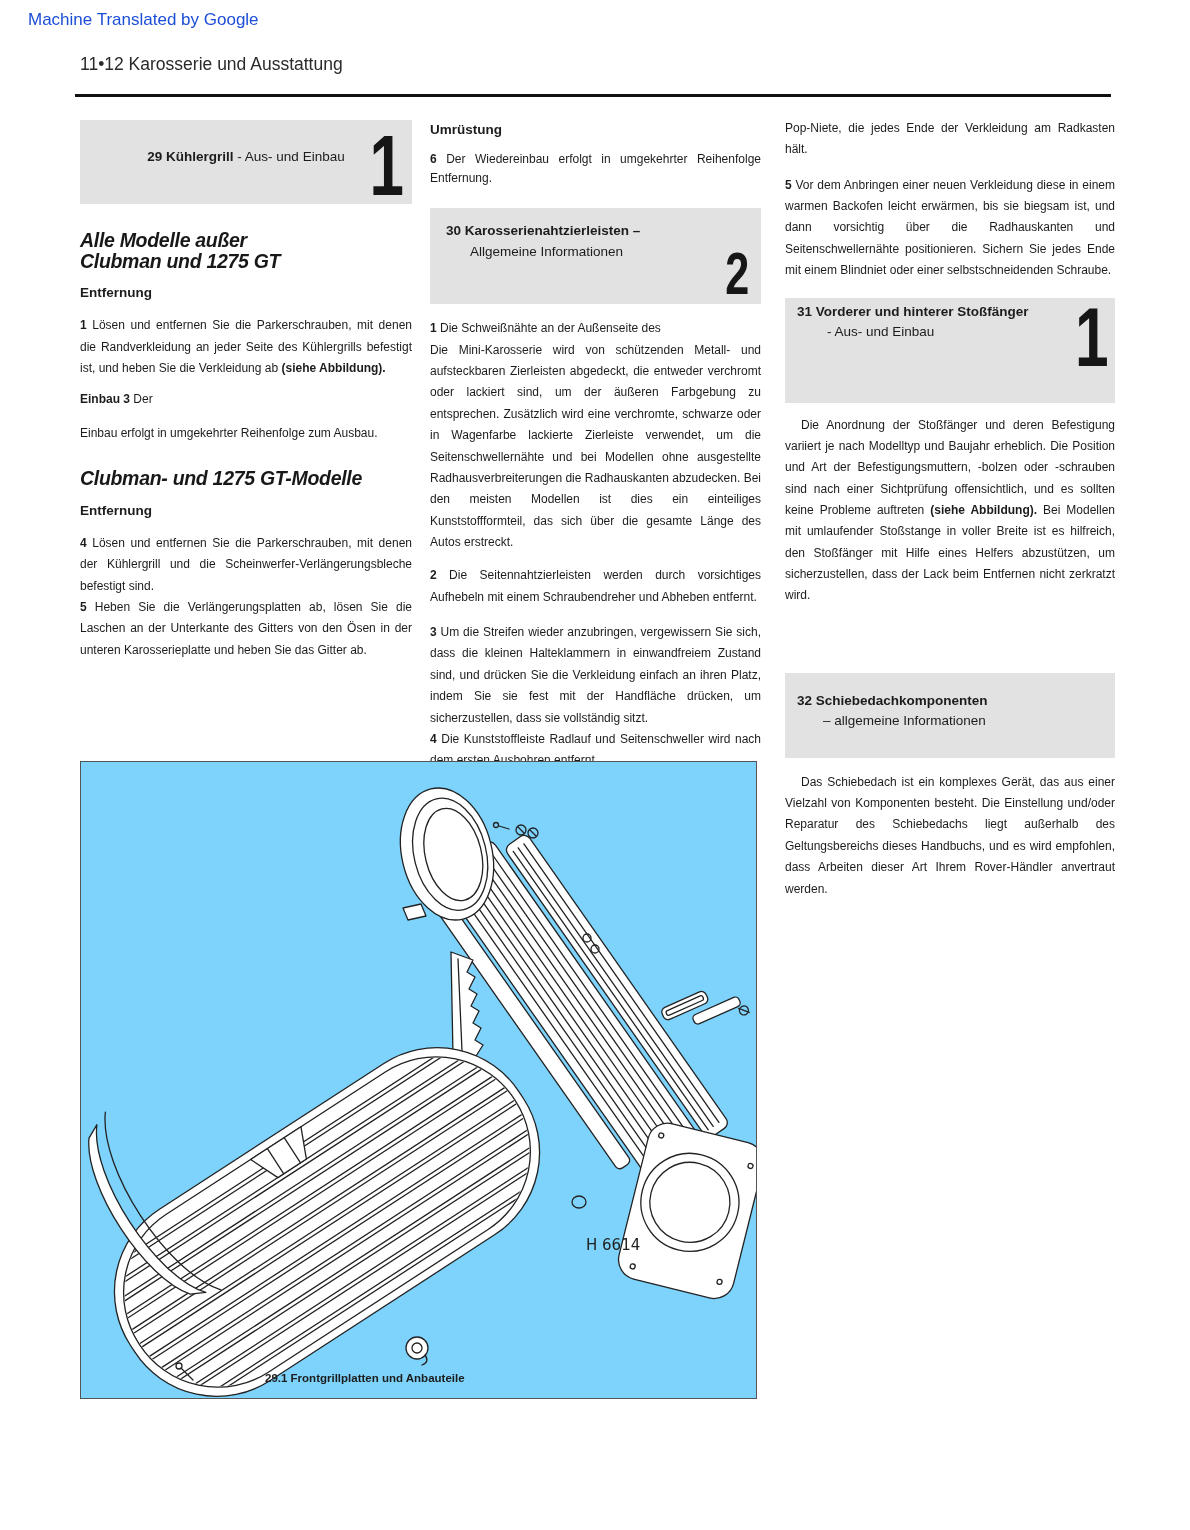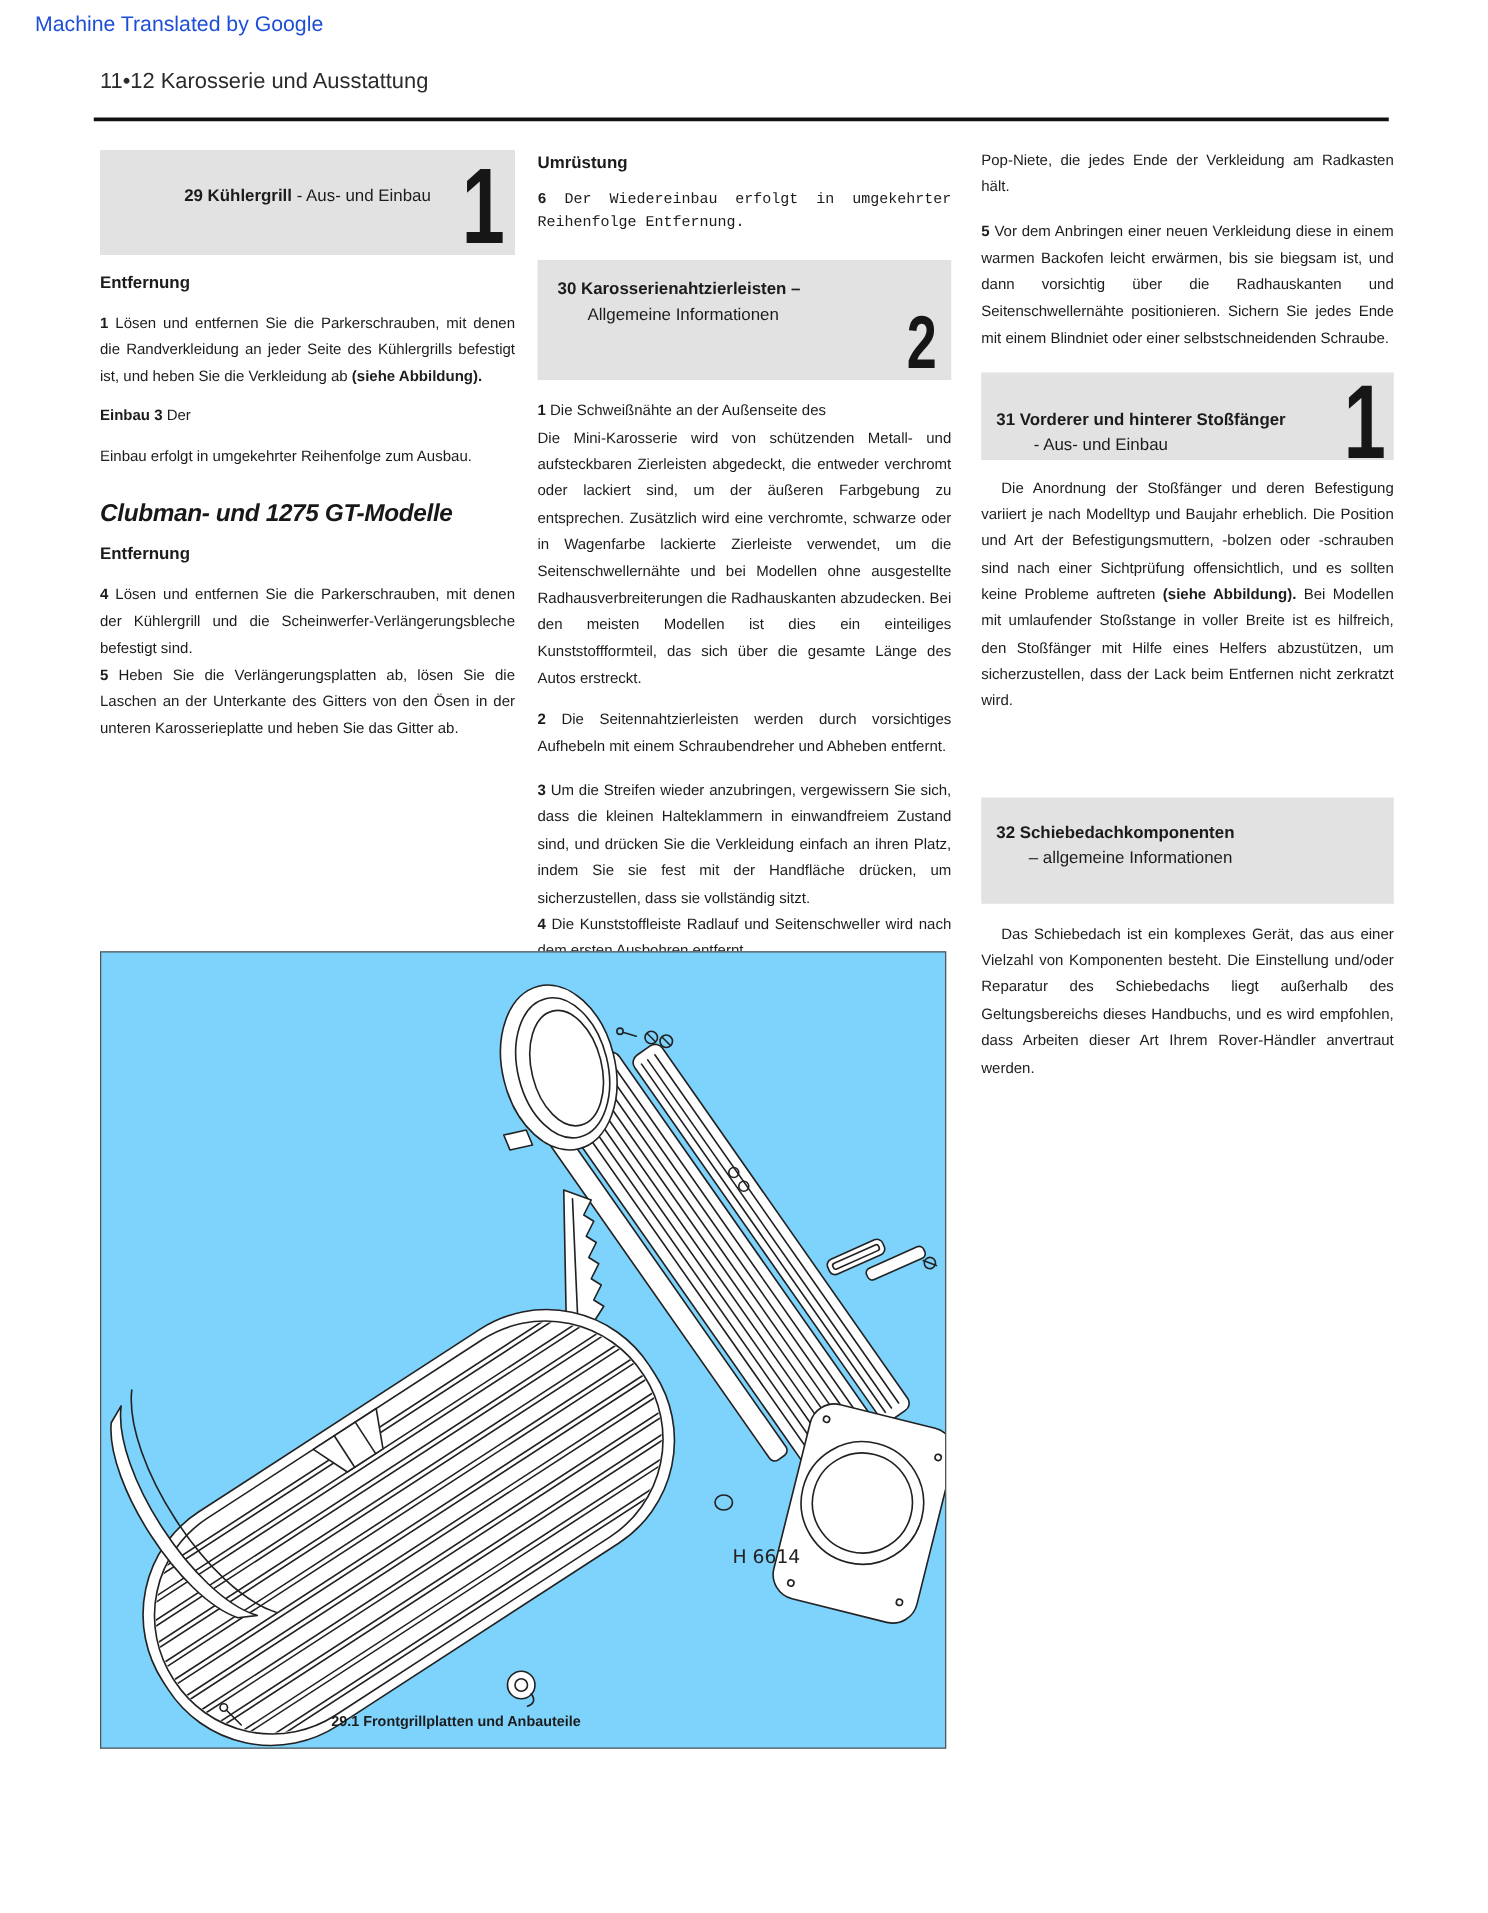--- a/index.html
+++ b/index.html
@@ -22,21 +22,21 @@
   .secbox .t2 { font-size:13.5px; line-height:1.5; }
   .bignum {
     position:absolute; font-weight:bold; line-height:0.9; color:#161616;
     transform:scaleX(0.72); transform-origin:100% 0;
   }
   .box29 { height:84px; padding:27px 14px 0 14px;text-align:center; }
   .box29 .bignum { right:8px; top:7px; font-size:86px; }
   .box30 { height:96px; padding:13px 14px 0 16px; margin-top:20px; }
   .box30 .t2 { padding-left:24px; }
   .box30 .bignum { right:12px; top:auto; bottom:3px; font-size:60px; transform-origin:100% 100%; }
-  .box31 { height:70px; padding:28px 14px 0 12px; }
+  .box31 { height:105px; padding:4px 14px 0 12px; }
   .box31 .t2 { padding-left:30px; }
   .box31 .bignum { right:6px; top:2px; font-size:84px; }
   .box32 { height:85px; padding:18px 14px 0 12px; }
   .box32 .t2 { padding-left:26px; }
 
   h2.model {
     font-style:italic; font-weight:bold; font-size:19.5px; line-height:1.06;
     margin:0; text-align:left; letter-spacing:-0.3px; color:#181818;
   }
   h3.sub { font-size:13.5px; font-weight:bold; margin:0; text-align:left; }
@@ -66,33 +66,37 @@
 
   <div class="watermark">Machine Translated by Google</div>
   <div class="page-header">11•12 Karosserie und Ausstattung</div>
   <div class="rule"></div>
 
   <div class="col col-left">
     <div class="secbox box29">
       <div class="t1"><span class="b">29 Kühlergrill</span><span style="font-weight:normal;"> - Aus- und Einbau</span></div>
       <div class="bignum">1</div>
     </div>
+    <h2 class="model mt26">
+      <span style="display:block;">Alle Modelle außer</span>
+      <span style="display:block;">Clubman und 1275 GT</span>
+    </h2>
     <h3 class="sub mt10">Entfernung</h3>
     <p class="mt10"><span class="b">1</span><span> Lösen und entfernen Sie die Parkerschrauben, mit denen die Randverkleidung an jeder Seite des Kühlergrills befestigt ist, und heben Sie die Verkleidung ab </span><span class="b">(siehe Abbildung).</span></p>
     <p class="mt10"><span class="b">Einbau 3</span><span> Der</span></p>
     <p class="mt12">Einbau erfolgt in umgekehrter Reihenfolge zum Ausbau.</p>
     <h2 class="model mt24">Clubman- und 1275 GT-Modelle</h2>
     <h3 class="sub mt10">Entfernung</h3>
     <p class="mt10"><span class="b">4</span><span> Lösen und entfernen Sie die Parkerschrauben, mit denen der Kühlergrill und die Scheinwerfer-Verlängerungsbleche befestigt sind.</span></p>
     <p><span class="b">5</span><span> Heben Sie die Verlängerungsplatten ab, lösen Sie die Laschen an der Unterkante des Gitters von den Ösen in der unteren Karosserieplatte und heben Sie das Gitter ab.</span></p>
   </div>
 
   <div class="col col-mid">
     <h3 class="sub">Umrüstung</h3>
-    <p class="mt8" style="line-height:1.6;font-family:Liberation Mono, monospace;"><span class="b">6</span><span> Der Wiedereinbau erfolgt in umgekehrter Reihenfolge Entfernung.</span></p>
+    <p class="mt8" style="line-height:1.6;"><span class="b">6</span><span> Der Wiedereinbau erfolgt in umgekehrter Reihenfolge Entfernung.</span></p>
     <div class="secbox box30">
       <div class="t1">30 Karosserienahtzierleisten –</div>
       <div class="t2">Allgemeine Informationen</div>
       <div class="bignum">2</div>
     </div>
     <p class="mt14"><span class="b">1</span><span> Die Schweißnähte an der Außenseite des</span></p>
     <p>Die Mini-Karosserie wird von schützenden Metall- und aufsteckbaren Zierleisten abgedeckt, die entweder verchromt oder lackiert sind, um der äußeren Farbgebung zu entsprechen. Zusätzlich wird eine verchromte, schwarze oder in Wagenfarbe lackierte Zierleiste verwendet, um die Seitenschwellernähte und bei Modellen ohne ausgestellte Radhausverbreiterungen die Radhauskanten abzudecken. Bei den meisten Modellen ist dies ein einteiliges Kunststoffformteil, das sich über die gesamte Länge des Autos erstreckt.</p>
     <p class="mt12"><span class="b">2</span><span> Die Seitennahtzierleisten werden durch vorsichtiges Aufhebeln mit einem Schraubendreher und Abheben entfernt.</span></p>
     <p class="mt14"><span class="b">3</span><span> Um die Streifen wieder anzubringen, vergewissern Sie sich, dass die kleinen Halteklammern in einwandfreiem Zustand sind, und drücken Sie die Verkleidung einfach an ihren Platz, indem Sie sie fest mit der Handfläche drücken, um sicherzustellen, dass sie vollständig sitzt.</span></p>
     <p><span class="b">4</span><span> Die Kunststoffleiste Radlauf und Seitenschweller wird nach dem ersten Ausbohren entfernt</span></p>

